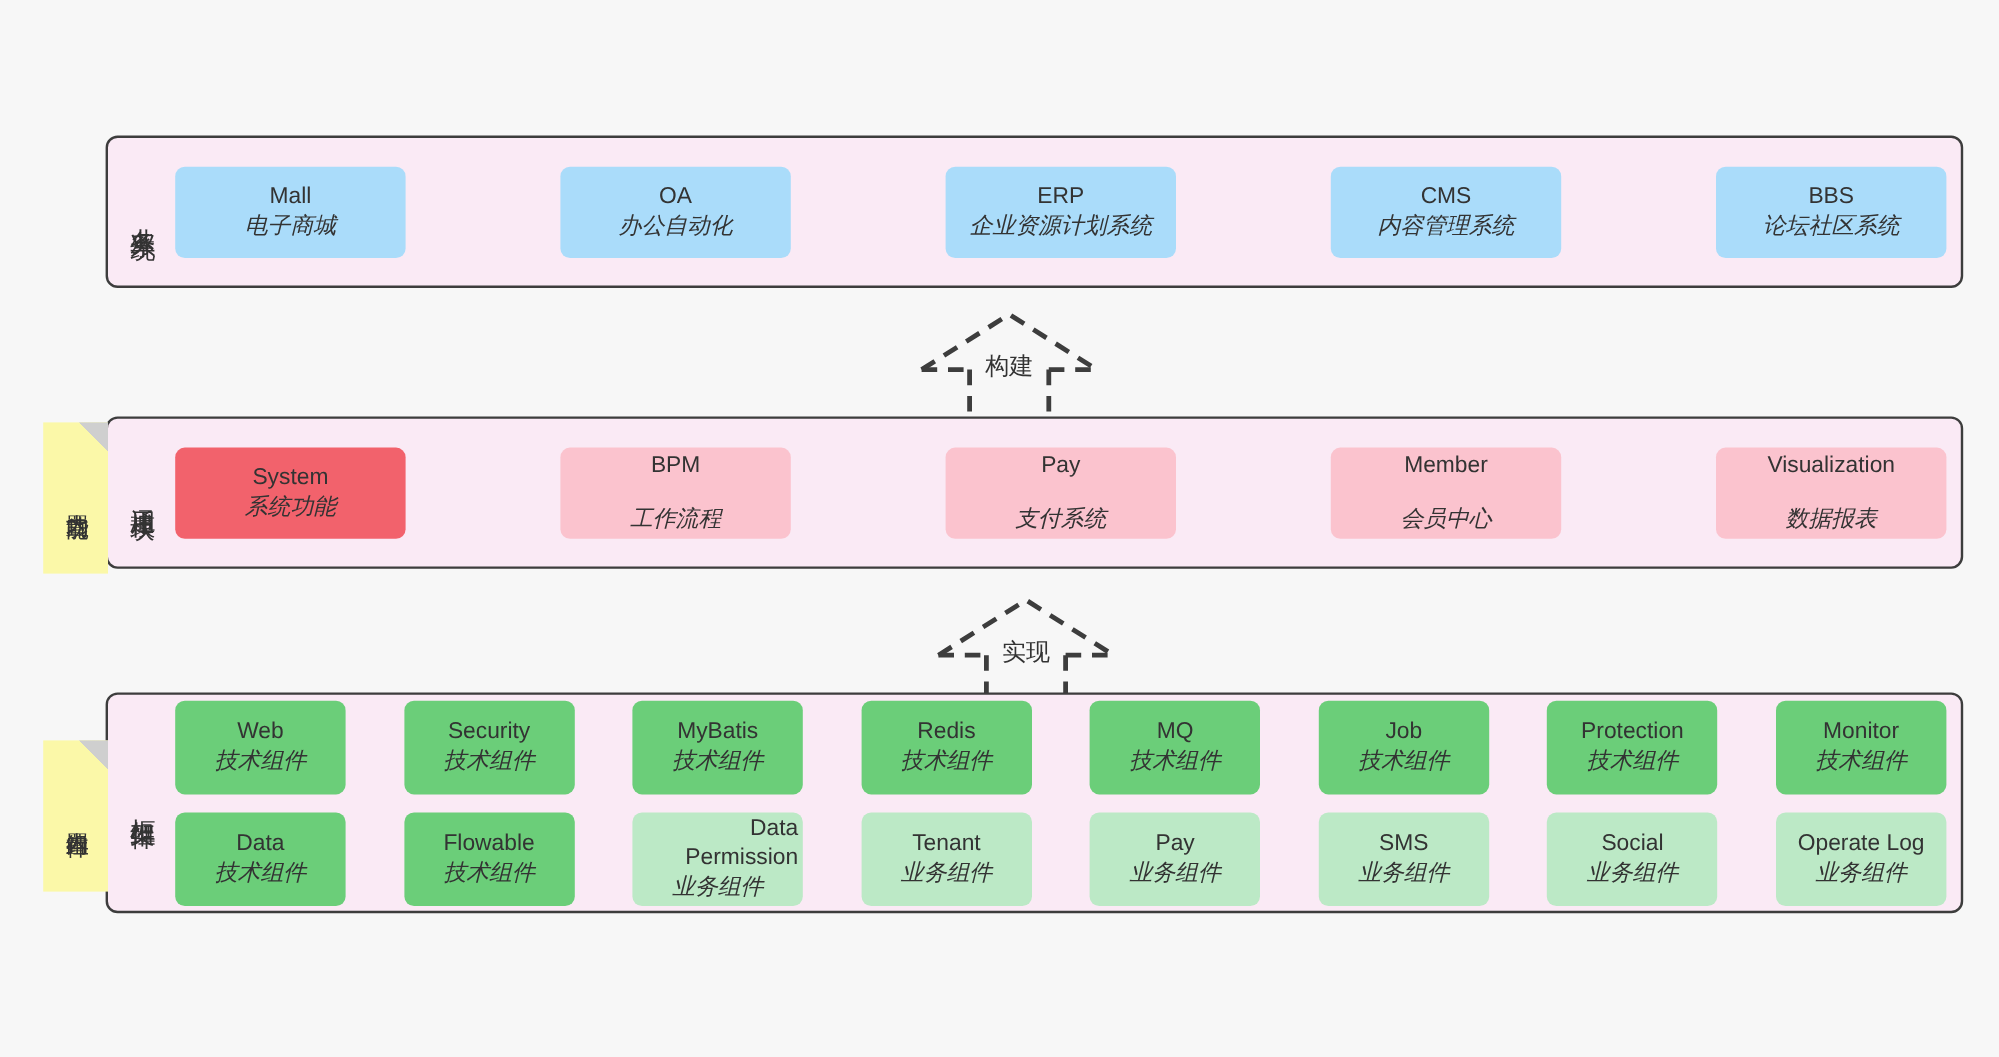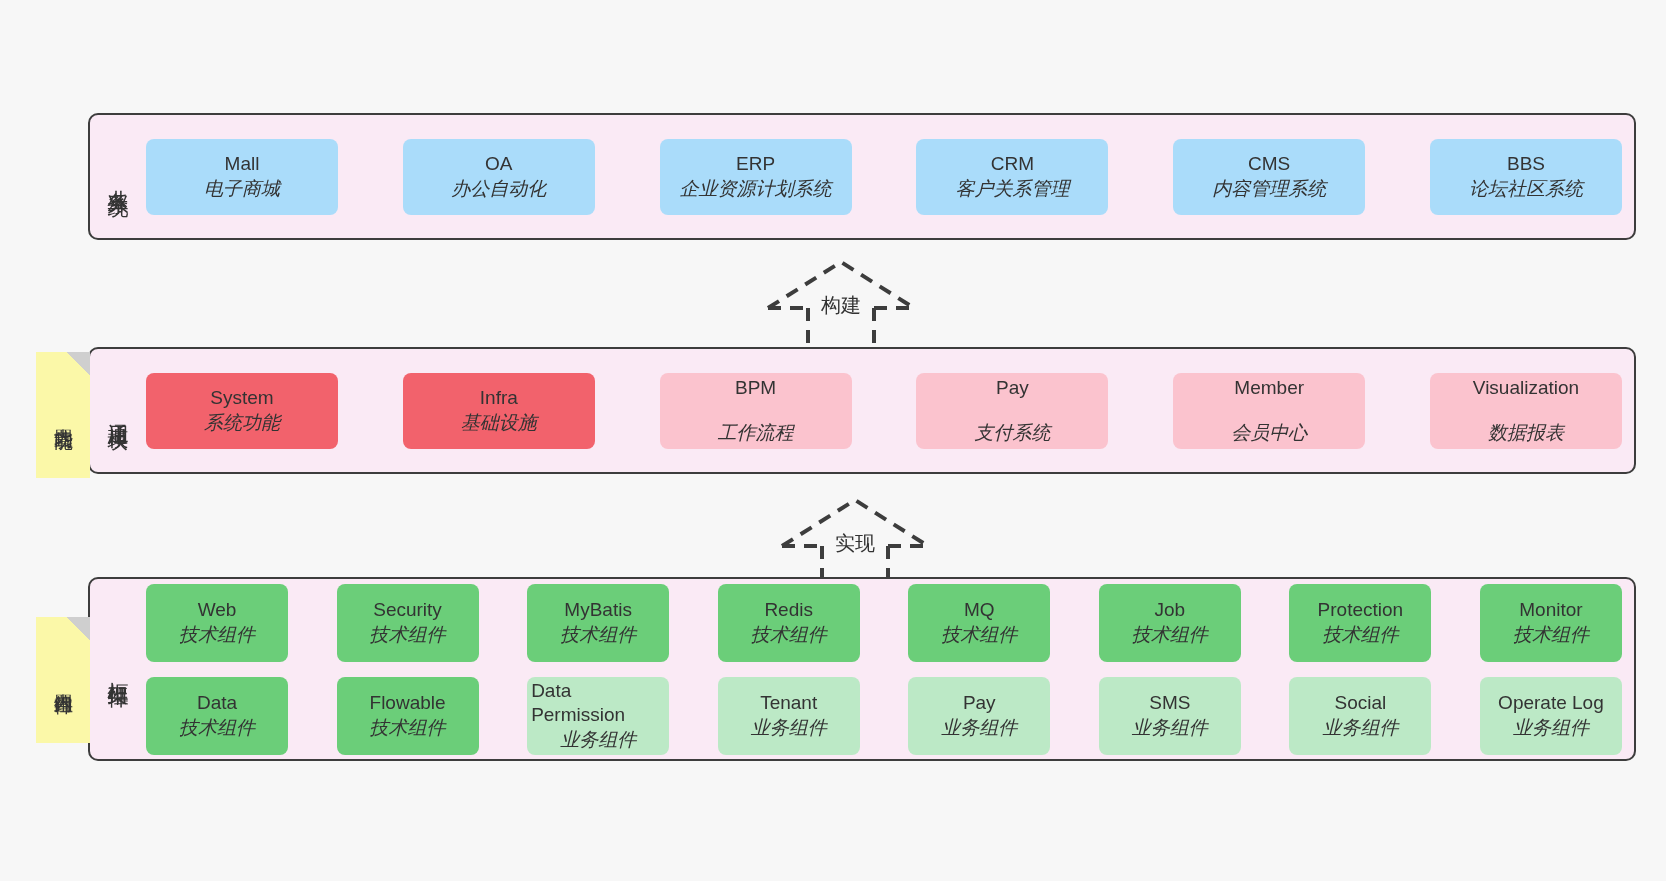--- a/index.html
+++ b/index.html
@@ -63,21 +63,21 @@
   }
 
   
   .card {
     box-sizing: border-box;
     border-radius: 8px;
     display: flex;
     flex-direction: column;
     align-items: center;
     justify-content: center;
-    text-align: left;
+    text-align: right;
     color: #333333;
     font-size: 19px;
     line-height: 1.28;
     padding: 6px 4px;
     user-select: none;
   }
   .card .l1 { white-space: nowrap; }
   .card .l2 { white-space: nowrap; font-style: italic; }
   .card.wrap .l1 { white-space: normal; }
 
@@ -160,24 +160,20 @@
           <span class="l1">Mall</span>
           <span class="l2">电子商城</span>
         </div>
         <div class="card c-blue">
           <span class="l1">OA</span>
           <span class="l2">办公自动化</span>
         </div>
         <div class="card c-blue">
           <span class="l1">ERP</span>
           <span class="l2">企业资源计划系统</span>
-        </div>
-        <div class="card c-blue">
-          <span class="l1">CRM</span>
-          <span class="l2">客户关系管理</span>
         </div>
         <div class="card c-blue">
           <span class="l1">CMS</span>
           <span class="l2">内容管理系统</span>
         </div>
         <div class="card c-blue">
           <span class="l1">BBS</span>
           <span class="l2">论坛社区系统</span>
         </div>
       </div>
@@ -199,24 +195,20 @@
   </div>
 
   <div class="layer" id="layer-modules">
     <div class="layer-title">通用模块</div>
     <div class="layer-body">
       <div class="row">
         <div class="card c-red">
           <span class="l1">System</span>
           <span class="l2">系统功能</span>
         </div>
-        <div class="card c-red">
-          <span class="l1">Infra</span>
-          <span class="l2">基础设施</span>
-        </div>
         <div class="card c-pink">
           <span class="l1">BPM</span>
           <span class="l2">工作流程</span>
         </div>
         <div class="card c-pink">
           <span class="l1">Pay</span>
           <span class="l2">支付系统</span>
         </div>
         <div class="card c-pink">
           <span class="l1">Member</span>

